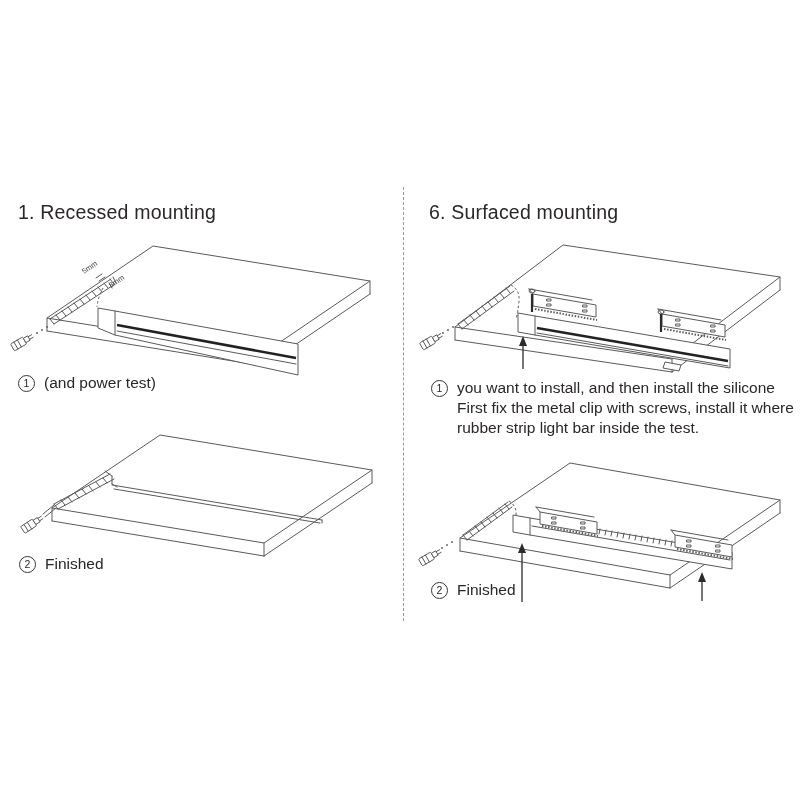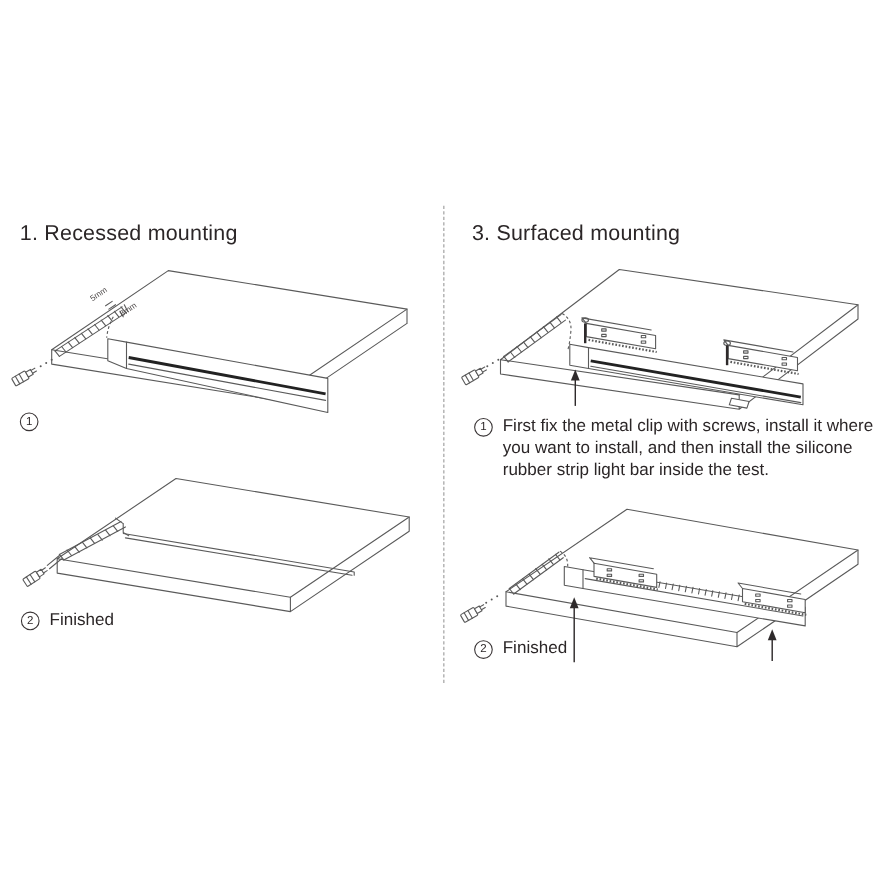--- a/index.html
+++ b/index.html
@@ -65,20 +65,21 @@
     <g>
       <circle class="dot" cx="37" cy="105" r="0.9"></circle>
         <circle class="dot" cx="42" cy="102" r="0.9"></circle>
         <circle class="dot" cx="47" cy="99" r="0.9"></circle>
     </g>
   </svg>
 
   <div class="step" style="left:18px;top:373px;">
     <span class="circ">1</span>
     <div class="lines">
+      <div>(and power test)</div>
     </div>
   </div>
 
   <svg style="left:0;top:430px;" width="400" height="150" viewBox="0 0 400 150">
     <g>
       <path class="lnf" d="M52,78 L160,5 L372,40 L264,113 Z"></path>
       <path class="ln" d="M52,78 V91 M372,40 V53 M264,113 V126 M52,91 L264,126 M264,126 L372,53"></path>
     </g>
     <g>
       <path class="ln" d="M105,41 l7,5 M112,46 v8 M112,54 l5,3"></path>
@@ -99,21 +100,21 @@
     </g>
   </svg>
 
   <div class="step" style="left:19px;top:554px;">
     <span class="circ">2</span>
     <div class="lines">
       <div>Finished</div>
     </div>
   </div>
 
-  <div class="heading" style="left:429px;top:201px;">3. Surfaced mounting</div>
+  <div class="heading" style="left:429px;top:201px;">6. Surfaced mounting</div>
 
   <svg style="left:400px;top:228px;" width="400" height="165" viewBox="0 0 400 165">
     <g>
       <path class="lnf" d="M55,99 L163,17 L380,49 L272,131 Z"></path>
       <path class="ln" d="M55,99 V112 M380,49 V62 M272,131 V144 M55,112 L272,144 M272,144 L380,62"></path>
     </g>
     <g>
       <path class="ln" d="M58,96 L110,58 M62,101 L114,63"></path>
       <path class="ln" d="M58,96 l4,5 M64,92 l4,5 M70,87 l4,5 M76,83 l4,5 M82,78 l4,5 M88,74 l4,5 M94,69 l4,5 M100,65 l4,5 M106,60 l4,5"></path>
     </g>
@@ -164,22 +165,22 @@
     <g>
       <circle class="dot" cx="43" cy="105" r="0.9"></circle>
         <circle class="dot" cx="48" cy="102" r="0.9"></circle>
         <circle class="dot" cx="53" cy="99" r="0.9"></circle>
     </g>
   </svg>
 
   <div class="step" style="left:431px;top:378px;">
     <span class="circ">1</span>
     <div class="lines">
+      <div>you want to install, and then install the silicone</div>
       <div>First fix the metal clip with screws, install it where</div>
-      <div>you want to install, and then install the silicone</div>
       <div>rubber strip light bar inside the test.</div>
     </div>
   </div>
 
   <svg style="left:400px;top:440px;" width="400" height="175" viewBox="0 0 400 175">
     <g>
       <path class="lnf" d="M60,98 L170,23 L380,60 L270,135 Z"></path>
       <path class="ln" d="M60,98 V111 M380,60 V73 M270,135 V148 M60,111 L270,148 M270,148 L380,73"></path>
     </g>
     <g>

